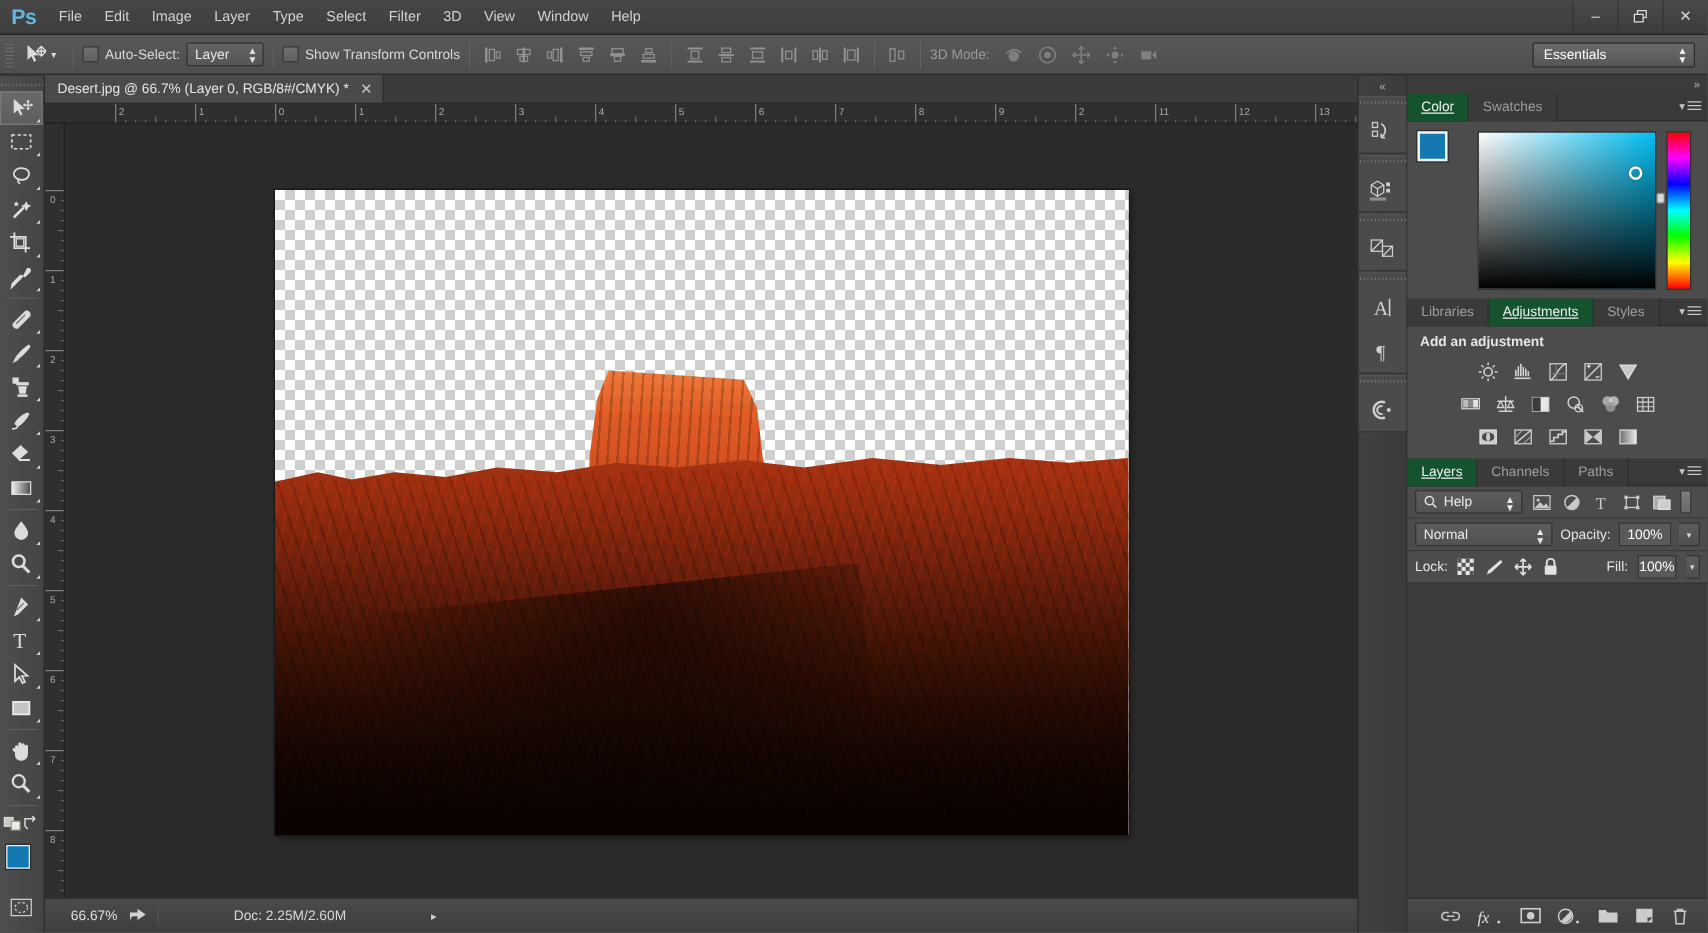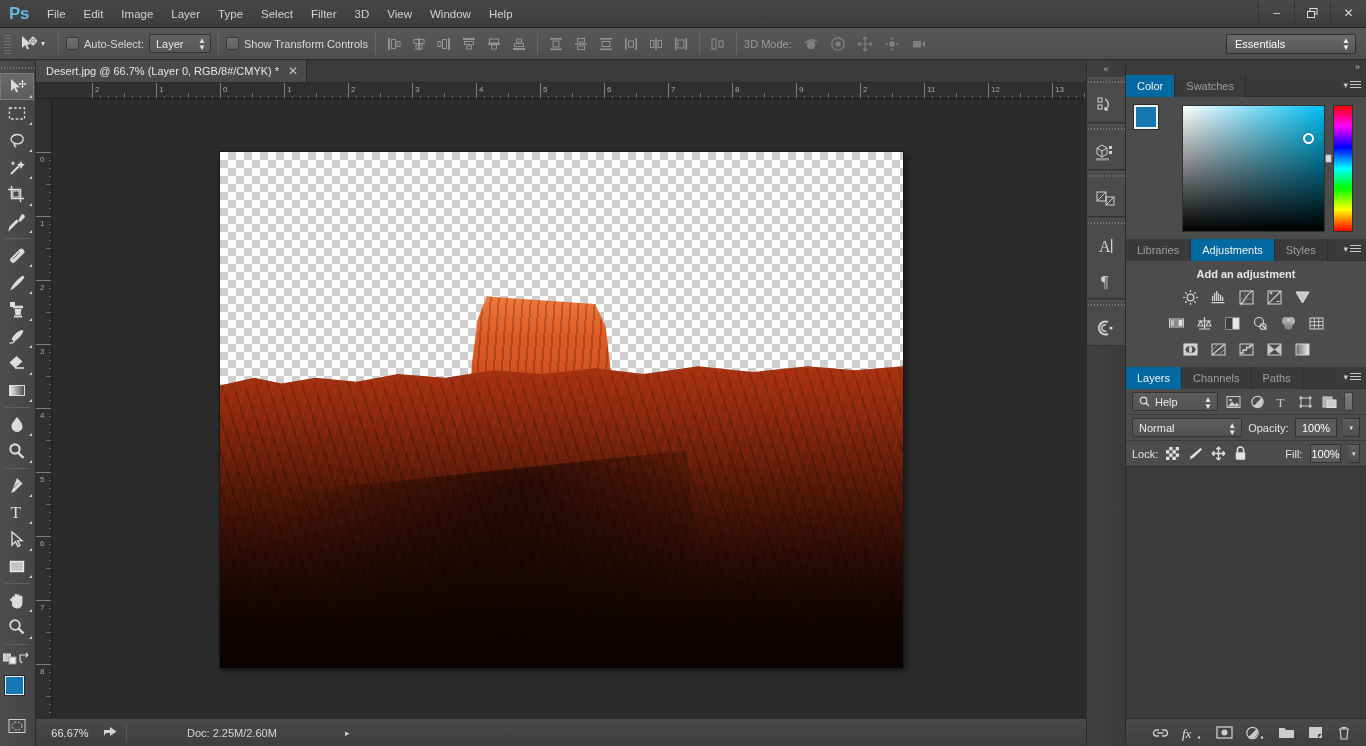--- a/index.html
+++ b/index.html
@@ -211,21 +211,21 @@
   
   .statusbar {
     position: absolute; left: 36px; top: 718px; width: 1050px; height: 28px;
     background: linear-gradient(#4a4a4a,#3e3e3e);
     border-top: 1px solid #2b2b2b;
     display: flex; align-items: center; gap: 8px; padding-left: 8px;
     font-size: 11px; color: #d8d8d8;
   }
   .zoomfield {
     width: 50px; height: 16px; line-height: 16px; font-size: 11px;
-    color: #e0e0e0; text-align: center; padding-left: 2px;
+    color: #e0e0e0; text-align: right; padding-left: 2px;
   }
   .sb-sep { width: 1px; height: 16px; background: #2e2e2e; border-right: 1px solid #5c5c5c; }
   .sb-arrow { color: #cfcfcf; font-size: 9px; }
 
   
   .railbar {
     position: absolute; left: 1086px; top: 61px; width: 40px; height: 685px;
     background: linear-gradient(to right,#414141,#3b3b3b);
     border-left: 1px solid #2b2b2b; border-right: 1px solid #2b2b2b;
   }
@@ -249,21 +249,21 @@
   .panel-collapse-row .dbl { position: absolute; right: 6px; top: 1px; color: #b8b8b8; font-size: 9px; }
   .panel { background: #454545; }
   .ptabs {
     display: flex; align-items: stretch; height: 22px;
     background: #3a3a3a; border-bottom: 1px solid #2d2d2d; position: relative;
   }
   .ptab {
     padding: 0 11px; height: 22px; line-height: 22px; font-size: 11px;
     color: #9e9e9e; background: #3a3a3a; border-right: 1px solid #2d2d2d;
   }
-  .ptab.active { background: #0369a1; color: #f0f0f0; }
+  .ptab.active { background: #14532d; color: #f0f0f0; text-decoration: underline; }
   .pmenu {
     position: absolute; right: 5px; top: 4px; display: flex; align-items: center; gap: 2px;
     color: #c5c5c5; font-size: 9px;
   }
   .pmenu .bars { display: inline-block; width: 11px; }
   .pmenu .bars i { display: block; height: 1px; background: #c9c9c9; margin: 2px 0; }
 
   
   .color-body { height: 142px; background: #4c4c4c; display: flex; padding: 8px; gap: 8px; }
   .cp-swatches { position: relative; width: 40px; height: 40px; }
@@ -294,21 +294,21 @@
     position: absolute; left: -9px; top: 48px; width: 7px; height: 9px;
     background: #d8d8d8; border: 1px solid #777; border-radius: 2px;
   }
   .cp-corner {
     position: absolute; right: 2px; bottom: 2px; width: 10px; height: 10px;
     background-image: repeating-linear-gradient(135deg, #9a9a9a 0 1px, transparent 1px 3px);
   }
 
   
   .adj-body { background: #4c4c4c; padding: 7px 10px 9px; height: 106px; }
-  .adj-title { font-size: 11px; color: #e6e6e6; font-weight: bold; margin-bottom: 7px; text-align: center; }
+  .adj-title { font-size: 11px; color: #e6e6e6; font-weight: bold; margin-bottom: 7px; }
   .adj-row { display: flex; justify-content: center; gap: 8px; margin-bottom: 6px; }
   .adj-ic { width: 20px; height: 20px; display: flex; align-items: center; justify-content: center; }
 
   
   .lay-toolrow {
     display: flex; align-items: center; gap: 6px; height: 26px;
     padding: 0 6px; background: #4c4c4c; border-bottom: 1px solid #3a3a3a;
   }
   .kind-select {
     height: 19px; width: 86px; background: linear-gradient(#5d5d5d,#525252);

